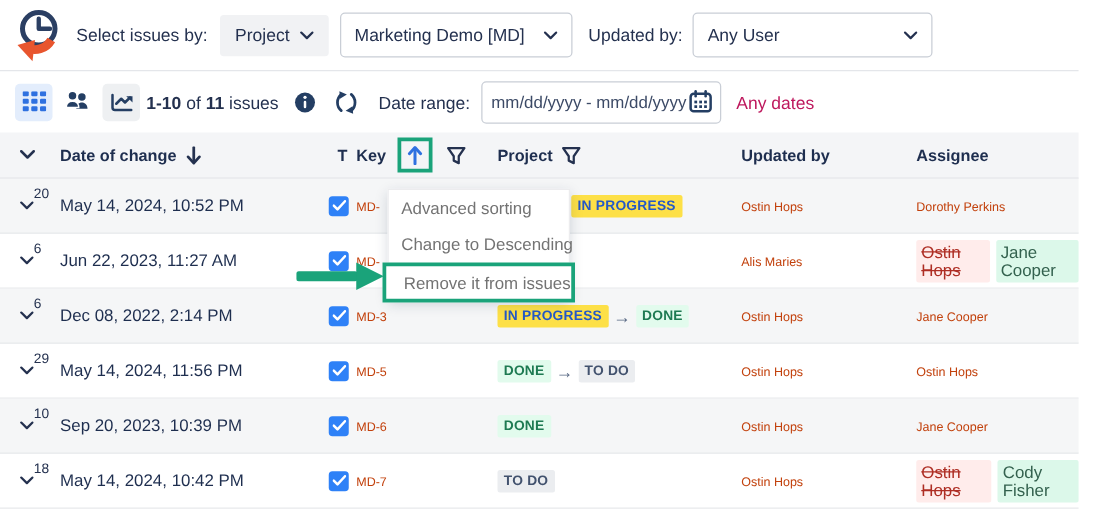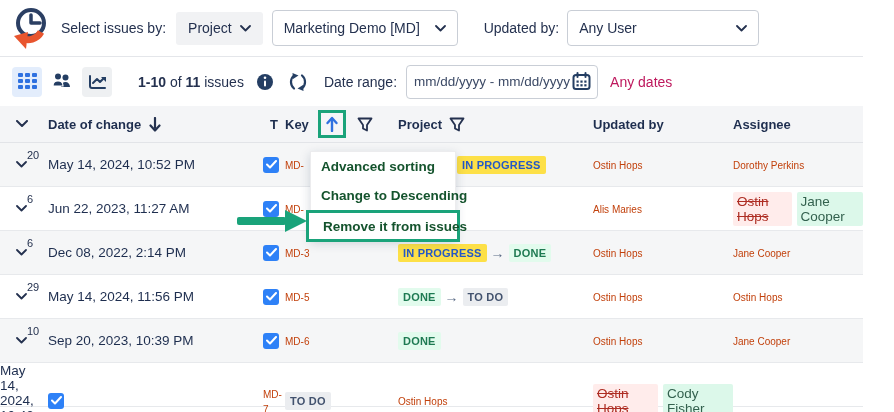--- a/index.html
+++ b/index.html
@@ -19,21 +19,21 @@
   .select-box.project { width:186px; }
   .select-box.user { width:192px; margin-left:8px; }
   .chev svg { display:block; }
 
   
   .toolbar { display:flex; align-items:center; height:49px; padding-left:12px; }
   .view-btn { width:30px; height:30px; border-radius:4px; display:flex; align-items:center; justify-content:center;
               margin-right:5px; cursor:pointer; background:transparent; border:none; }
   .view-btn.active { background:#e3edfc; }
   .view-btn.gray { background:#eef0f2; }
-  .count-text { font-size:14px; color:#24314f; margin-left:21px; white-space:nowrap; }
+  .count-text { font-size:14px; color:#24314f; margin-left:0; white-space:nowrap; }
   .count-text b { font-weight:700; }
   .icon-btn { background:none; border:none; cursor:pointer; display:flex; align-items:center; justify-content:center; }
   .info-btn { margin-left:12px; }
   .refresh-btn { margin-left:14px; }
   .dr-label { font-size:14px; color:#24314f; margin-left:16px; white-space:nowrap; }
   .date-wrap { position:relative; margin-left:9px; }
   .date-input { width:192px; height:34px; border:1px solid #c9ced6; border-radius:4px; font-size:13.5px;
                 color:#24314f; text-align:center; padding-right:26px; padding-left:6px;
                 font-family:"Liberation Sans", sans-serif; }
   .date-input::placeholder { color:#3c4a66; opacity:1; }
@@ -62,21 +62,21 @@
   .trans-arrow { color:#5b6b86; font-size:14px; margin:0 4px; }
   .status-cell { display:flex; align-items:center; }
   .status-cell.shifted { padding-left:59px; }
   .assignee-cell { display:flex; align-items:center; gap:5px; }
   .old-assignee { color:#ae2e24; background:#ffeceb; text-decoration:line-through; font-size:13.5px; padding:2px 4px; border-radius:2px; }
   .new-assignee { color:#33614e; background:#dcf8ea; font-size:13.5px; padding:2px 4px; border-radius:2px; }
 
   
   .sort-menu { position:absolute; left:310px; top:151px; width:146px; background:#fff; z-index:6;
                border:1px solid #ececee; box-shadow:0 3px 10px rgba(23,43,77,.18); }
-  .menu-item { font-size:13.5px; color:#14532d; padding:6px 10px; height:29px; display:flex; align-items:center; cursor:pointer; white-space:nowrap;font-weight:bold; }
+  .menu-item { font-size:13.5px; color:#737373; padding:6px 10px; height:29px; display:flex; align-items:center; cursor:pointer; white-space:nowrap; }
   .menu-item.boxed { border:3px solid #1aa37a; margin:0 -5px -3px -5px; padding:4px 14px; height:32px; background:#fff; }
   .annot-arrow { position:absolute; left:237px; top:209px; z-index:7; pointer-events:none; }
 </style>
 </head>
 <body>
 
 <div class="page">
 
   <div class="topbar">
     <svg class="logo" viewBox="0 0 44 46">
@@ -95,21 +95,21 @@
       </span>
     </button>
     <div class="select-box project">
       <span>Marketing Demo [MD]</span>
       <span class="chev">
         <svg width="11" height="7" viewBox="0 0 11 7">
             <path d="M1 1 l4.5 4.5 L10 1" fill="none" stroke="#24314f" stroke-width="1.8" stroke-linecap="round" stroke-linejoin="round"></path>
           </svg>
       </span>
     </div>
-    <span class="tb-label" style="margin-left:26px">Updated by:</span>
+    <span class="tb-label" style="margin-left:13px">Updated by:</span>
     <div class="select-box user">
       <span>Any User</span>
       <span class="chev">
         <svg width="11" height="7" viewBox="0 0 11 7">
             <path d="M1 1 l4.5 4.5 L10 1" fill="none" stroke="#24314f" stroke-width="1.8" stroke-linecap="round" stroke-linejoin="round"></path>
           </svg>
       </span>
     </div>
   </div>
 
@@ -337,20 +337,26 @@
       </div>
       <div><a class="key-link">MD-6</a></div>
       <div class="status-cell">
         <span class="badge done">DONE</span>
       </div>
       <div><a class="name-link">Ostin Hops</a></div>
       <div><a class="name-link">Jane Cooper</a></div>
     </div>
 
     <div class="grid-row row">
+      <div class="expander">
+        <span class="cnt">18</span>
+        <svg width="11" height="7" viewBox="0 0 11 7">
+            <path d="M1 1 l4.5 4.5 L10 1" fill="none" stroke="#24314f" stroke-width="1.8" stroke-linecap="round" stroke-linejoin="round"></path>
+          </svg>
+      </div>
       <div>May 14, 2024, 10:42 PM</div>
       <div class="checkbox">
         <svg width="11" height="9" viewBox="0 0 11 9">
             <path d="M1 4.5 L4 7.5 L10 1" fill="none" stroke="#fff" stroke-width="2" stroke-linecap="round" stroke-linejoin="round"></path>
           </svg>
       </div>
       <div><a class="key-link">MD-7</a></div>
       <div class="status-cell">
         <span class="badge todo">TO DO</span>
       </div>

